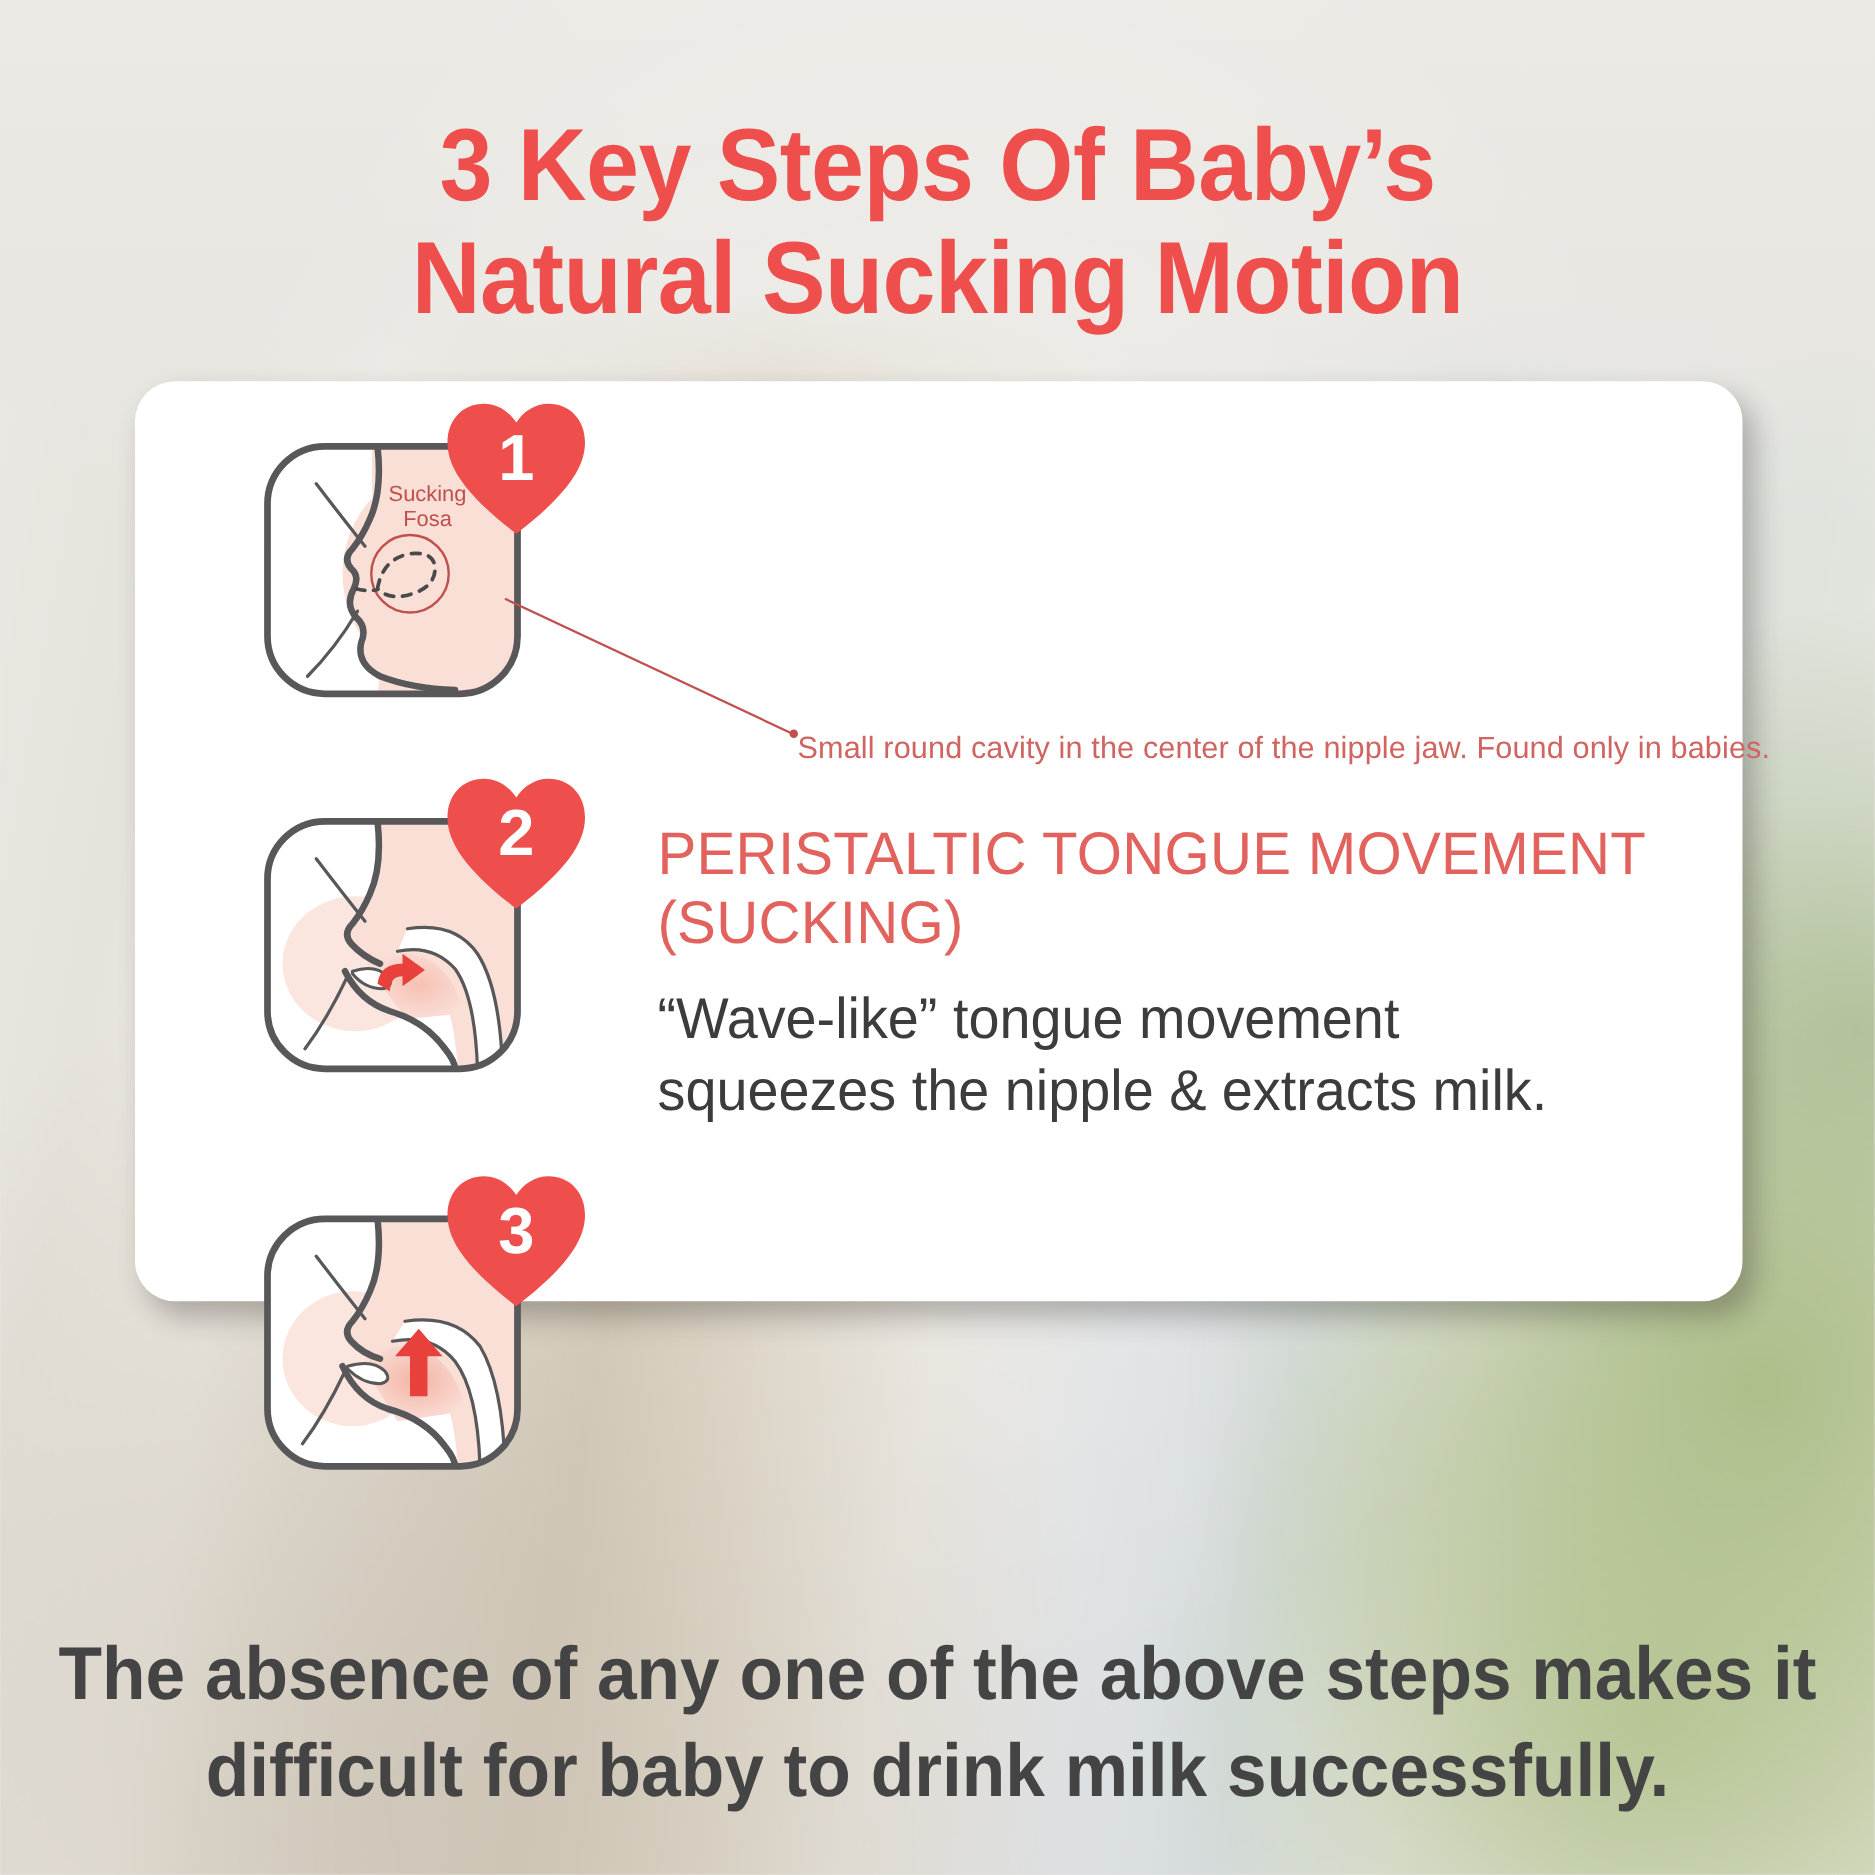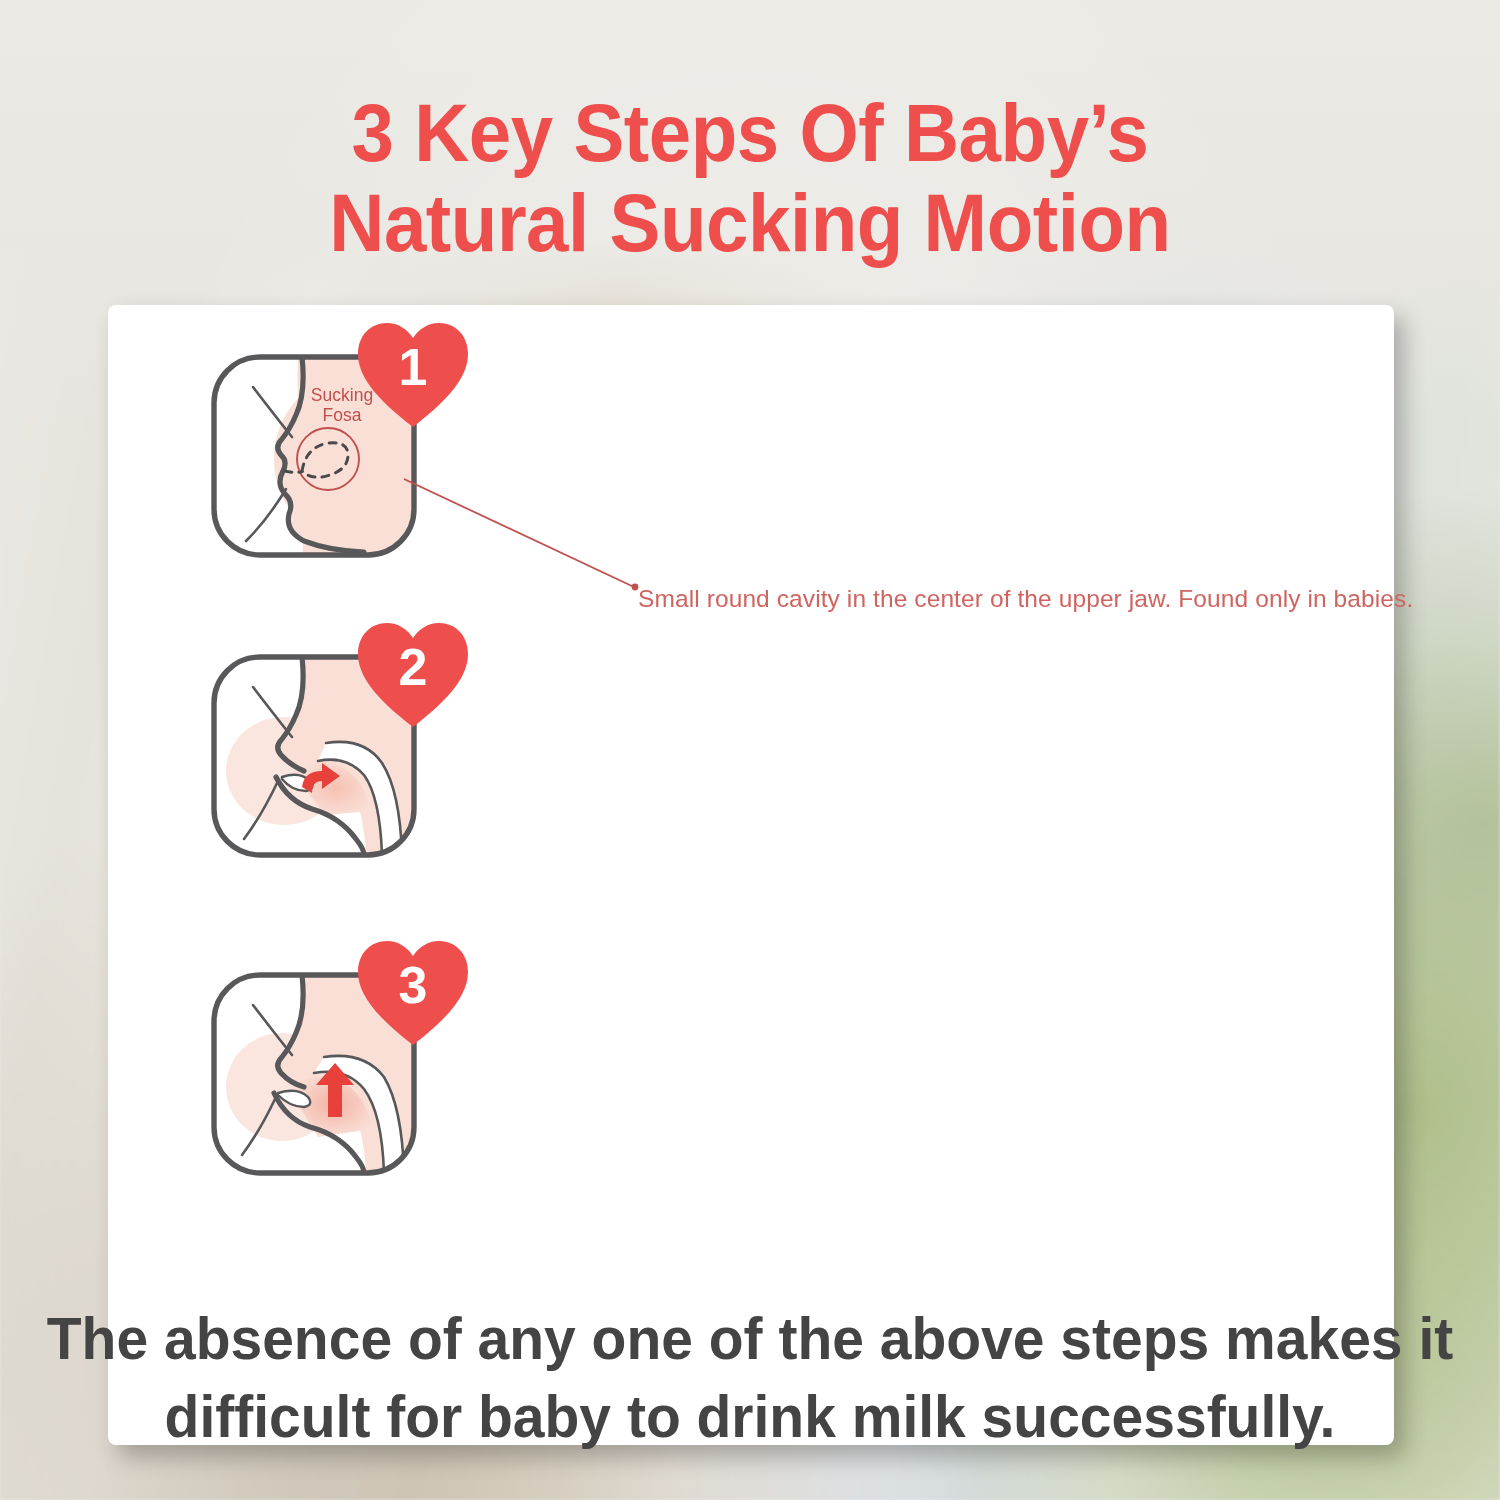--- a/index.html
+++ b/index.html
@@ -68,23 +68,23 @@
     transform: scaleX(0.93);
   }
   .title .line { display: block; }
 
   
   .card {
     position: absolute;
     left: 108px;
     top: 305px;
     width: 1286px;
-    height: 1140px;
+    height: 736px;
     background: #ffffff;
-    border-radius: 8px;
+    border-radius: 32px;
     box-shadow: 10px 12px 22px rgba(40,36,32,0.30);
   }
 
   .steps {
     position: absolute;
     inset: 0;
     padding: 36px 44px 30px 98px;
   }
 
   .step {
@@ -261,21 +261,21 @@
             </svg>
             <div class="num">1</div>
           </div>
         </div>
 
 
         <svg class="leader" viewBox="0 0 250 118" xmlns="http://www.w3.org/2000/svg">
           <path d="M2 2 L232 110" fill="none" stroke="#c0504d" stroke-width="1.8"></path>
           <circle cx="233" cy="110" r="3.4" fill="#c0504d"></circle>
         </svg>
-        <div class="note">Small round cavity in the center of the upper jaw. Found only in babies.</div>
+        <div class="note">Small round cavity in the center of the nipple jaw. Found only in babies.</div>
       </div>
 
       <div class="step step-2">
 
         <div class="illo-wrap">
           <div class="illo">
             <svg viewBox="0 0 245 222" xmlns="http://www.w3.org/2000/svg">
               <defs>
                 <clipPath id="clip2">
                   <rect x="8" y="6" width="200" height="198" rx="46" ry="46"></rect>
@@ -319,20 +319,26 @@
           </div>
           <div class="heart">
             <svg viewBox="0 0 118 112" xmlns="http://www.w3.org/2000/svg">
               <path d="M59 108 C 20 78 4 56 4 35 C 4 16 17 4 33 4 C 44 4 53 10 59 19
                        C 65 10 74 4 85 4 C 101 4 114 16 114 35 C 114 56 98 78 59 108 Z" fill="#ef4f4c"></path>
             </svg>
             <div class="num">2</div>
           </div>
         </div>
 
+        <div class="txt">
+          <div class="head">PERISTALTIC TONGUE MOVEMENT
+(SUCKING)</div>
+          <div class="body">“Wave-like” tongue movement
+squeezes the nipple &amp; extracts milk.</div>
+        </div>
       </div>
 
       <div class="step step-3">
 
         <div class="illo-wrap">
           <div class="illo">
             <svg viewBox="0 0 245 222" xmlns="http://www.w3.org/2000/svg">
               <defs>
                 <clipPath id="clip3">
                   <rect x="8" y="6" width="200" height="198" rx="46" ry="46"></rect>

